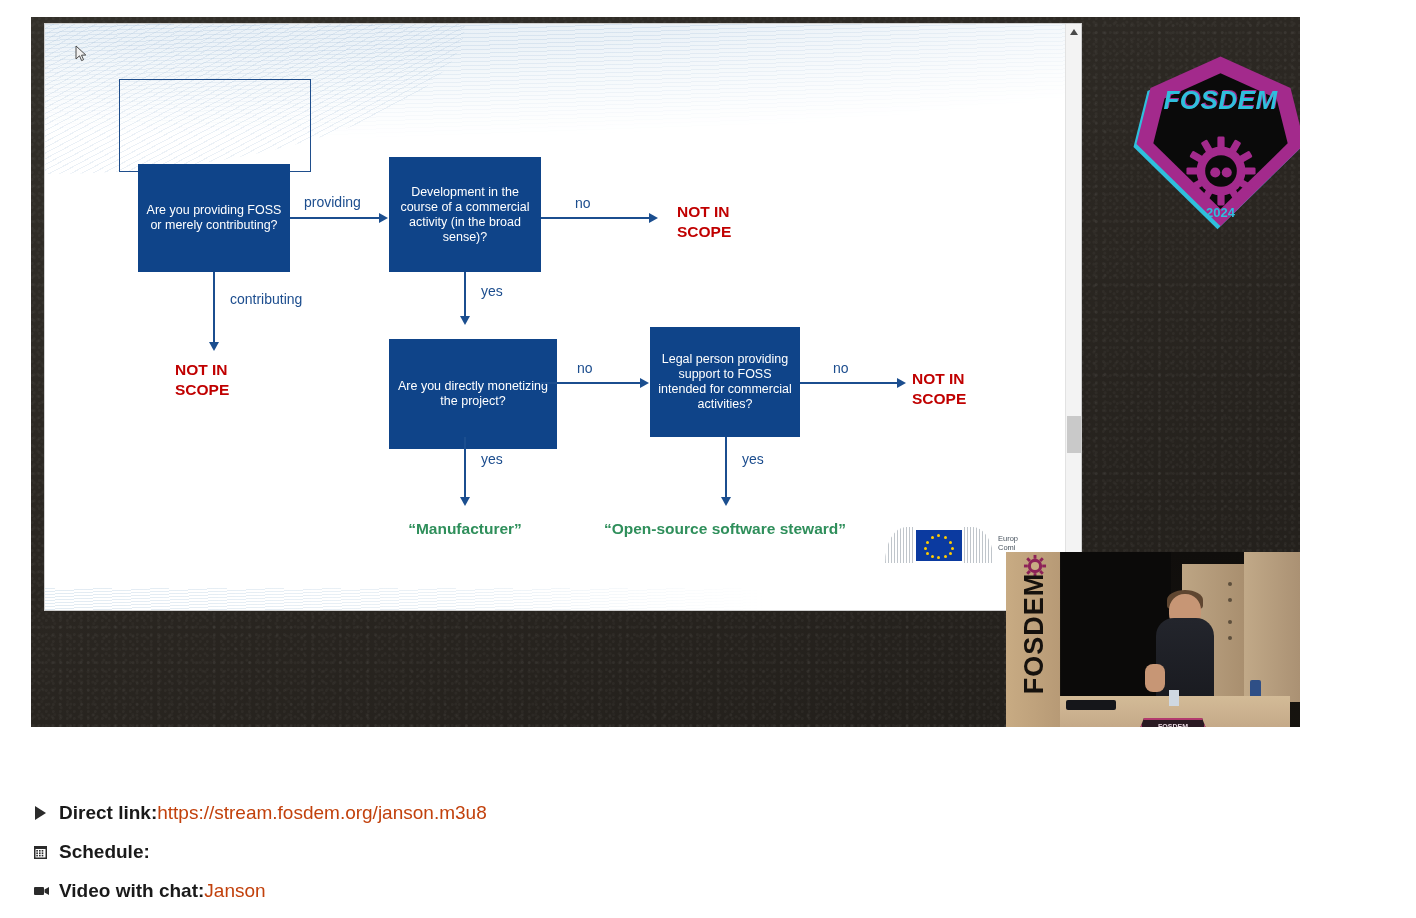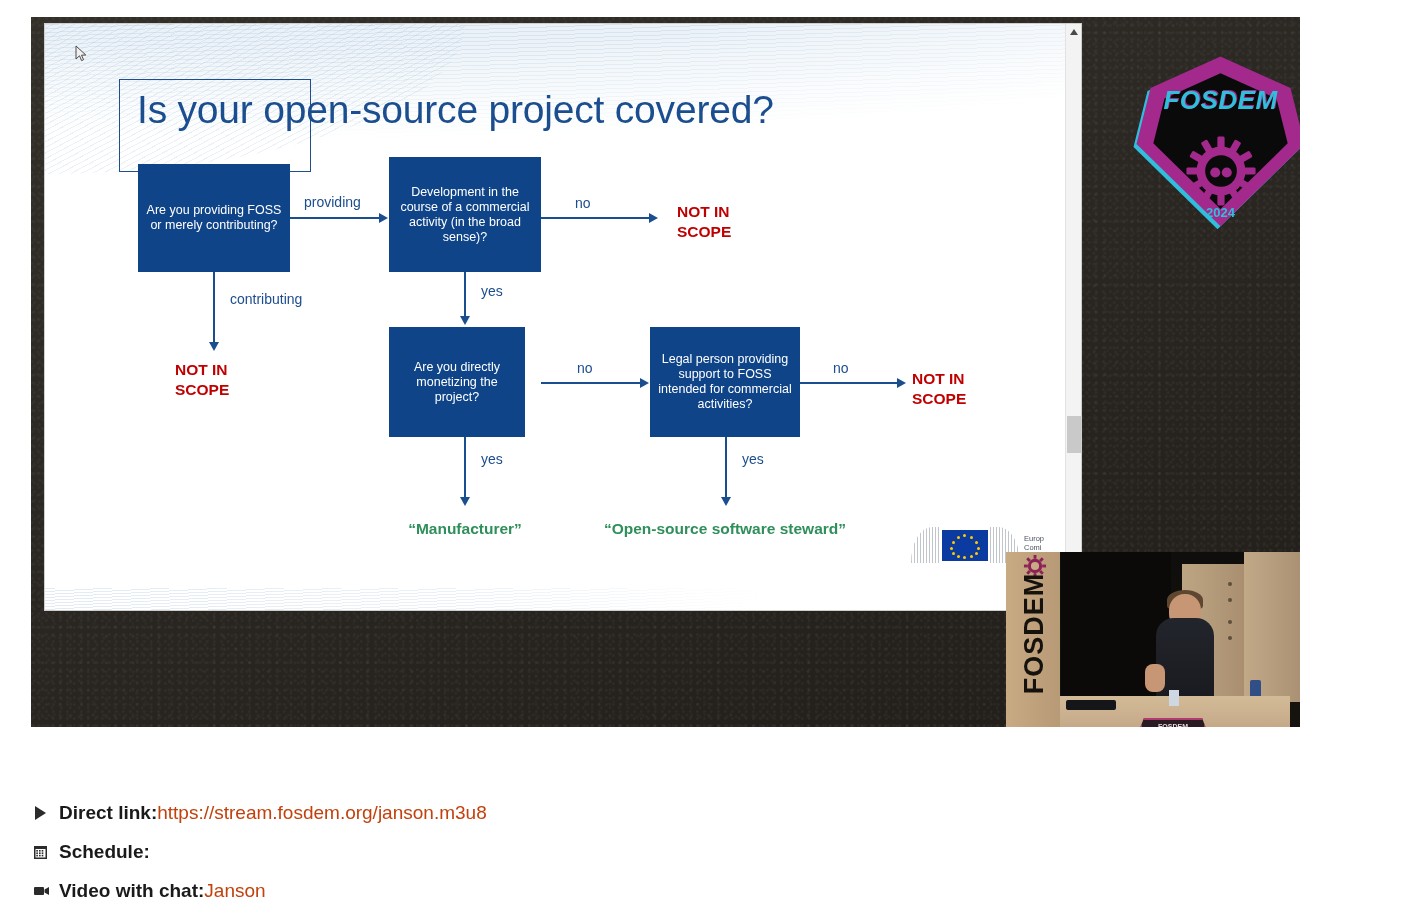--- a/index.html
+++ b/index.html
@@ -96,21 +96,21 @@
     border-top:5px solid transparent;border-bottom:5px solid transparent;
     border-left:9px solid #1b4e8f;
   }
   .head-d{
     position:absolute;width:0;height:0;
     border-left:5px solid transparent;border-right:5px solid transparent;
     border-top:9px solid #1b4e8f;
   }
 
   
-  #eu-logo{position:absolute;left:864px;top:502px;width:150px;height:42px;}
+  #eu-logo{position:absolute;left:838px;top:502px;width:150px;height:42px;}
   #eu-flag{position:absolute;left:33px;top:4px;width:46px;height:31px;background:#0b3aa0;}
   .eu-star{position:absolute;width:3px;height:3px;background:#ffcc00;border-radius:50%;}
   .eu-fan{position:absolute;top:1px;width:30px;height:36px;
     background:repeating-linear-gradient(to right, rgba(140,150,160,.55) 0px, rgba(140,150,160,.55) 1px, transparent 1px, transparent 3px);
   }
   #eu-fan-l{left:2px;border-top-left-radius:70% 100%;}
   #eu-fan-r{left:81px;border-top-right-radius:70% 100%;}
   #eu-text{position:absolute;left:115px;top:8px;font-size:7.5px;color:#4a5560;line-height:9px;}
 
   
@@ -216,31 +216,30 @@
 <div id="video-player">
   <div id="video-noise"></div>
 
   <div id="slide-pane">
     <div id="slide">
       <div id="slide-swoosh"></div>
       <div id="slide-swoosh2"></div>
       <div id="slide-swoosh-bottom"></div>
 
       <div id="slide-title-box"></div>
-      <div id="slide-title">Is your open-source project covered?</div>
 
       <div class="fc-box" style="left:93px;top:140px;width:152px;height:108px;">
         <span>Are you providing FOSS or merely contributing?</span>
       </div>
 
       <div class="fc-box" style="left:344px;top:133px;width:152px;height:115px;">
         <span>Development in the course of a commercial activity (in the broad sense)?</span>
       </div>
 
-      <div class="fc-box" style="left:344px;top:303px;width:136px;height:110px;justify-content:center;">
+      <div class="fc-box" style="left:344px;top:315px;width:168px;height:110px;justify-content:center;">
         <span>Are you directly monetizing the project?</span>
       </div>
 
       <div class="fc-box" style="left:605px;top:303px;width:150px;height:110px;">
         <span>Legal person providing support to FOSS intended for commercial activities?</span>
       </div>
 
       <div class="arrow arrow-h" style="left:245px;top:193px;width:90px;"></div>
       <div class="head-r" style="left:334px;top:189px;"></div>
       <div class="fc-label" style="left:259px;top:170px;">providing</div>

